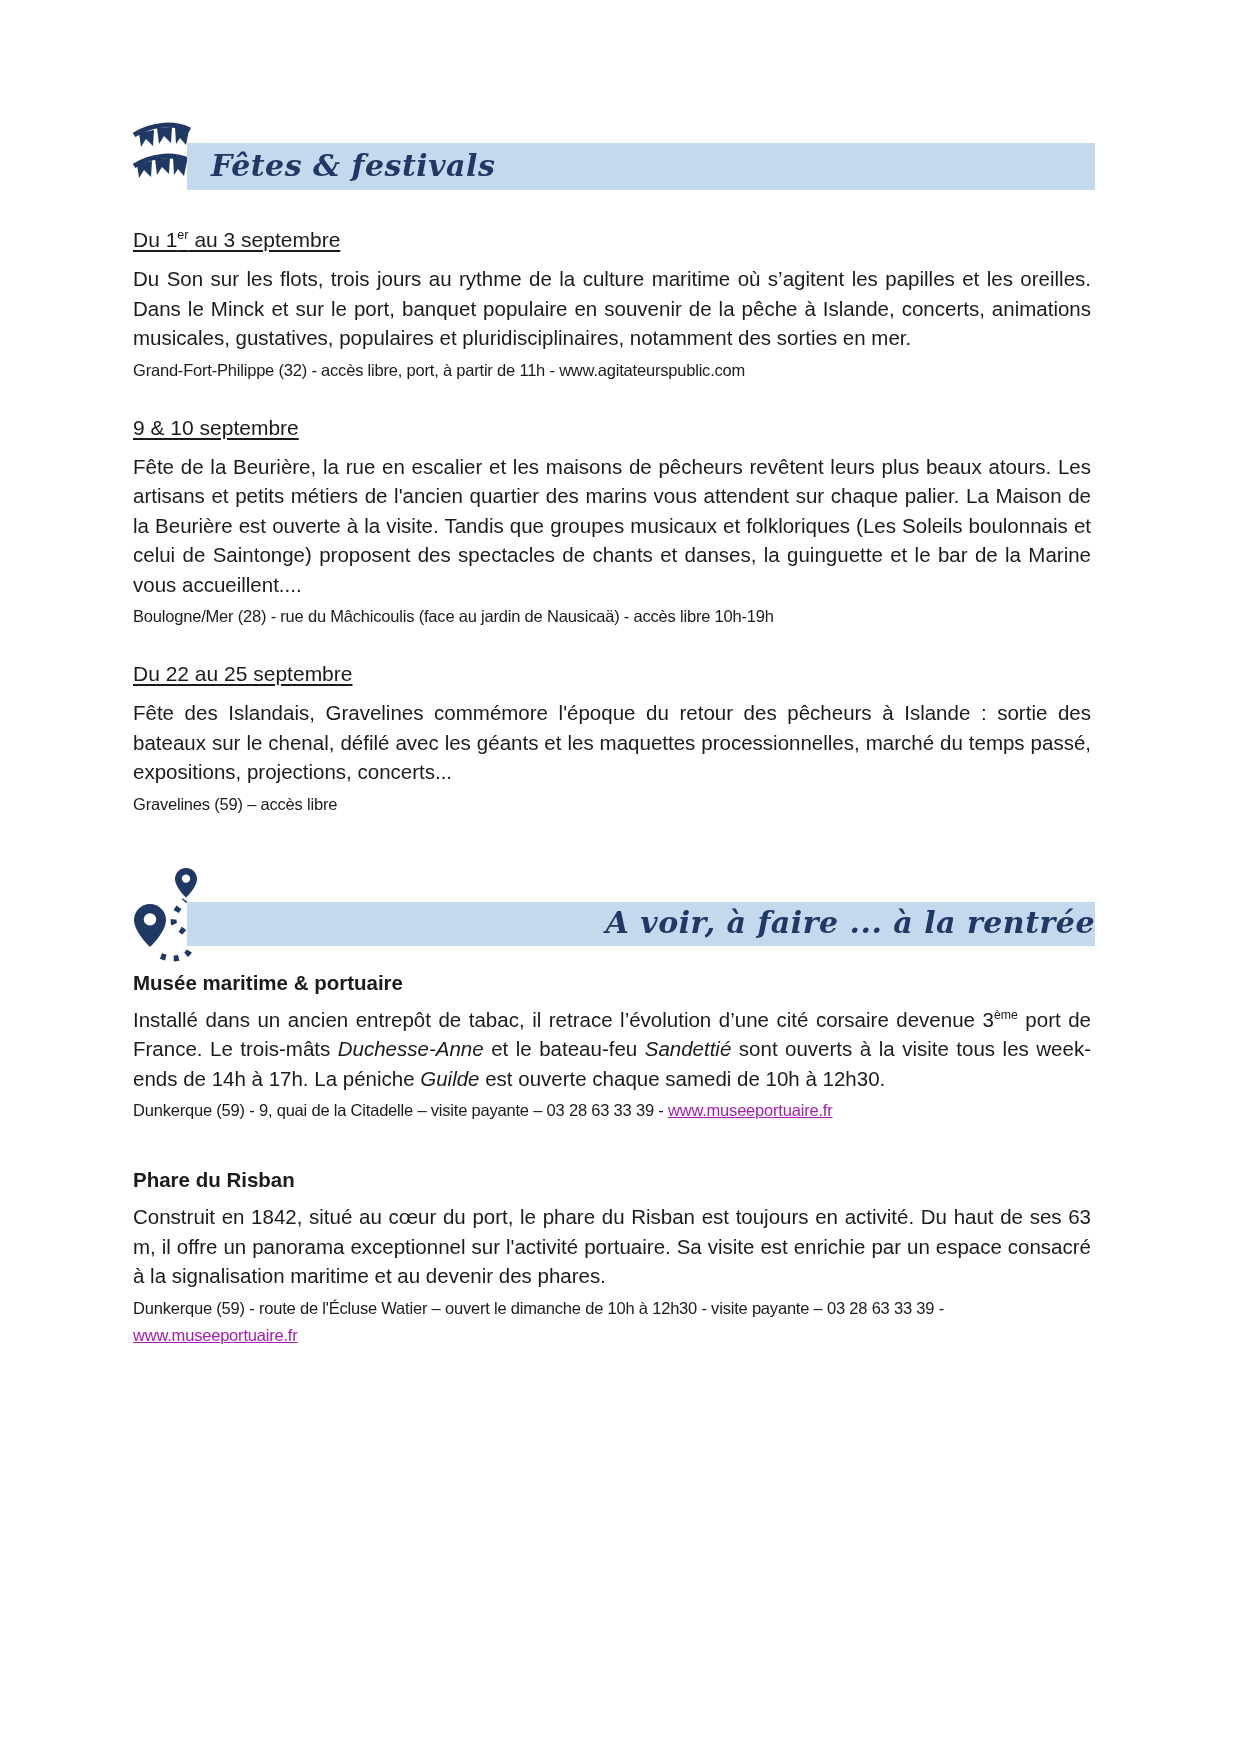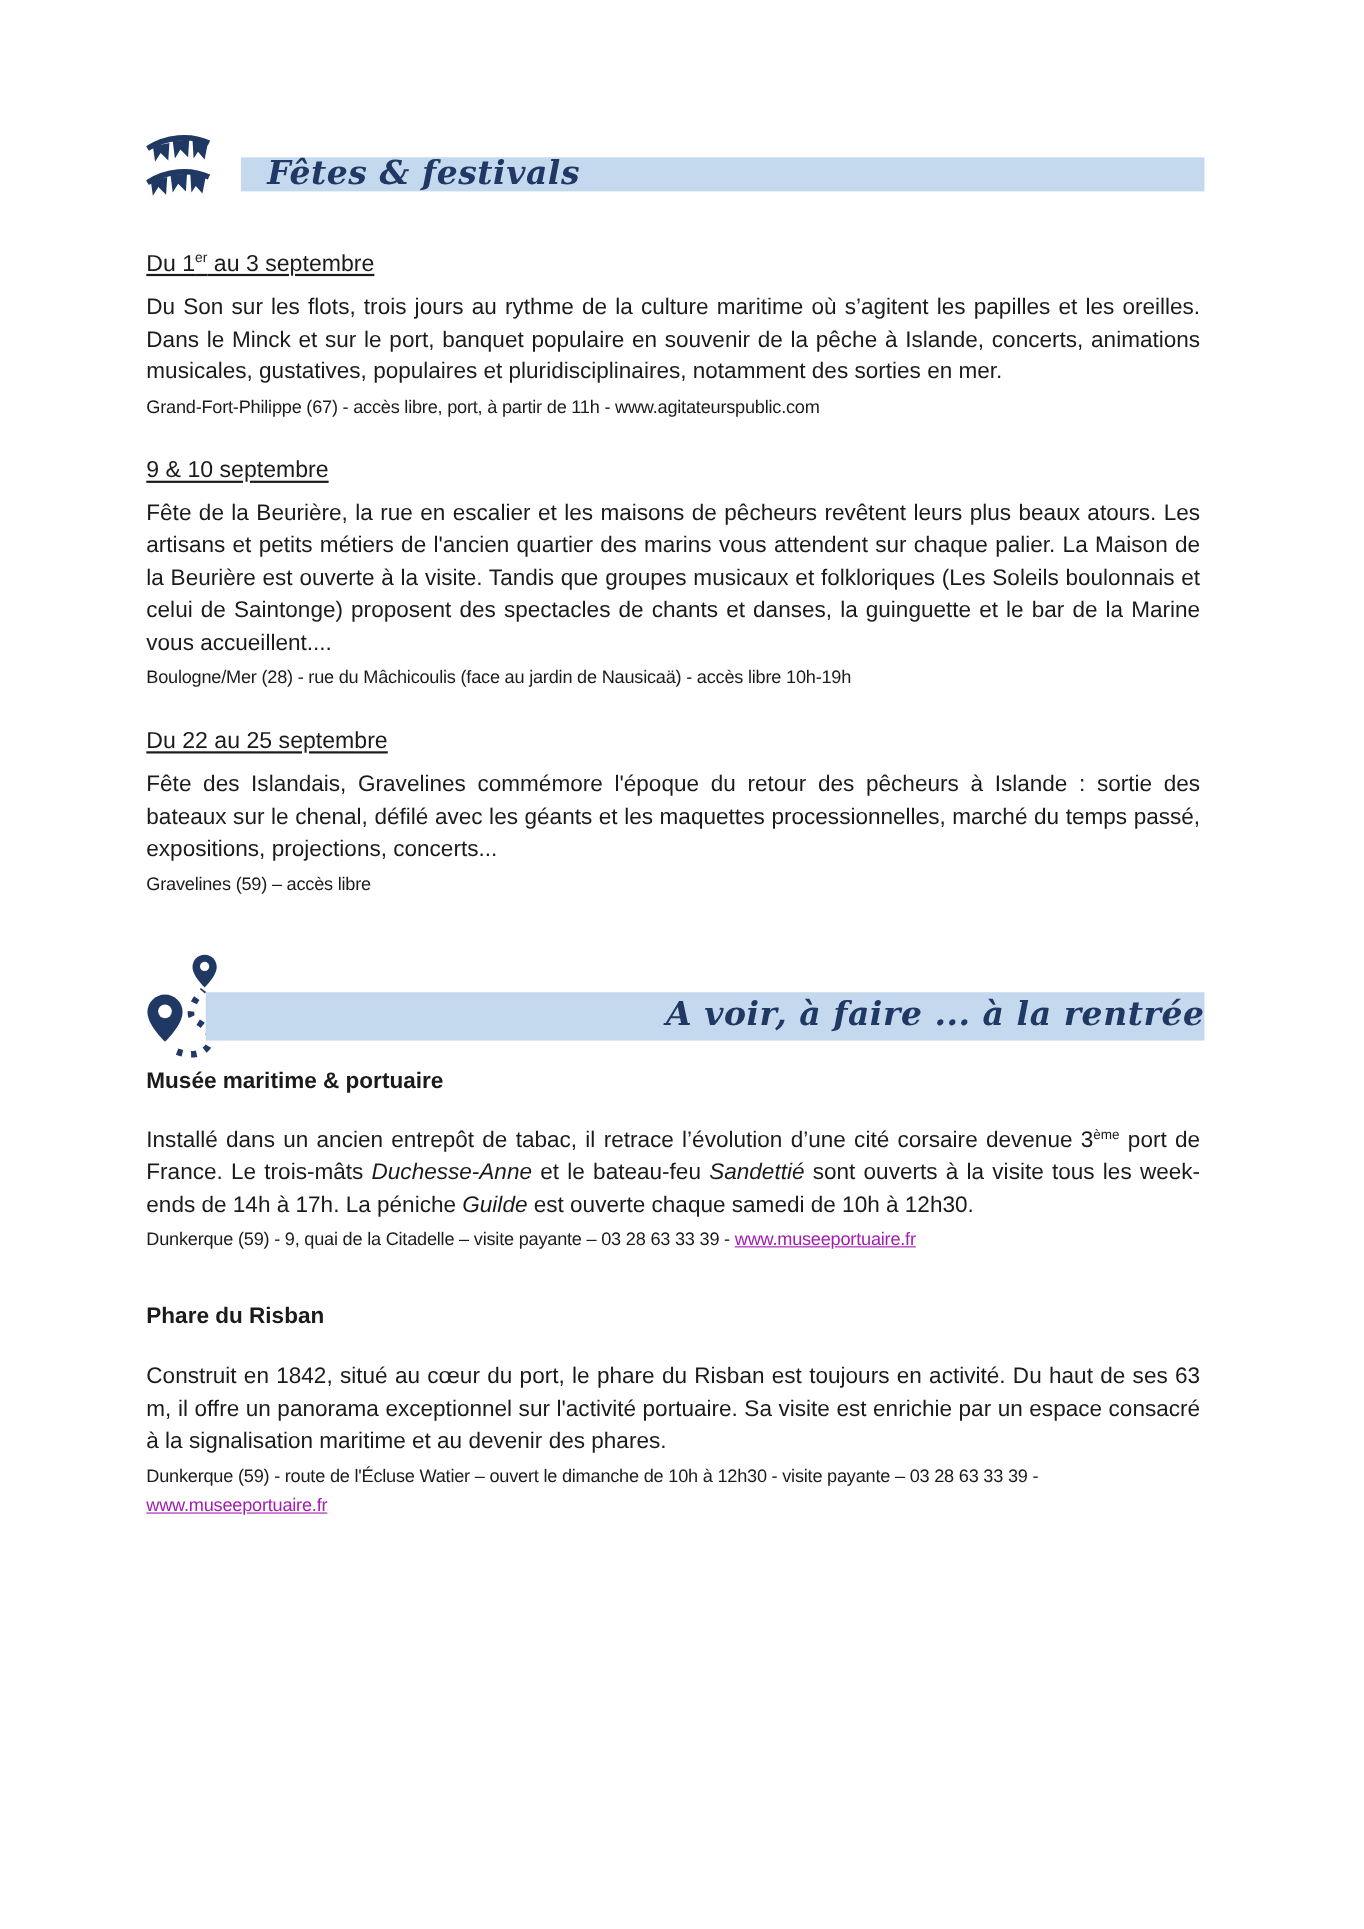--- a/index.html
+++ b/index.html
@@ -26,21 +26,21 @@
   .banner-icon { position: absolute; left: 0; top: 0; }
   .banner-strip {
     position: absolute;
     left: 54px; right: -4px;
     background: #c5d9ee;
     display: flex;
     align-items: center;
     box-sizing: border-box;
     padding-left: 24px;
   }
-  .banner-row.first  .banner-strip { top: 25px; height: 31px; margin-left: 32px; }
+  .banner-row.first  .banner-strip { top: 25px; height: 47px; }
   .banner-row.second .banner-strip { top: 36px; height: 44px; justify-content: flex-end; }
   .banner-title {
     font-family: "DejaVu Serif", serif;
     font-style: italic;
     font-weight: bold;
     font-size: 30px;
     color: #1f3864;
     letter-spacing: 0.5px;
     white-space: nowrap;
     padding-bottom: 3px;
@@ -72,21 +72,21 @@
     letter-spacing: -0.2px;
   }
   .link { color: #a21caf; cursor: pointer; }
 
   .place-title {
     margin: 5px 0 0 0;
     font-size: 20.5px;
     font-weight: bold;
   }
   #place2 .place-title { margin-top: 44px; }
-  .place .para { margin-top: 27px; }
+  .place .para { margin-top: 10px; }
   .place .para i { font-style: italic; }
 </style>
 </head>
 <body>
 
 <div class="page">
   <div class="content">
 
     <div class="banner-row first">
       <div class="banner-icon">
@@ -104,21 +104,21 @@
         </svg>
       </div>
       <div class="banner-strip">
         <span class="banner-title">Fêtes &amp; festivals</span>
       </div>
     </div>
 
     <div class="event">
       <div class="date-heading first"><span>Du 1</span><sup>er</sup><span> au 3 septembre</span></div>
       <p class="para"><span class="lead">Du Son sur les flots</span><span>, trois jours au rythme de la culture maritime où s’agitent les papilles et les oreilles. Dans le Minck et sur le port, banquet populaire en souvenir de la pêche à Islande, concerts, animations musicales, gustatives, populaires et pluridisciplinaires, notamment des sorties en mer.</span></p>
-      <p class="info">Grand-Fort-Philippe (67) - accès libre, port, à partir de 11h - www.agitateurspublic.com</p>
+      <p class="info">Grand-Fort-Philippe (32) - accès libre, port, à partir de 11h - www.agitateurspublic.com</p>
     </div>
 
     <div class="event">
       <div class="date-heading"><span>9 &amp; 10 septembre</span></div>
       <p class="para"><span class="lead">Fête de la Beurière</span><span>, la rue en escalier et les maisons de pêcheurs revêtent leurs plus beaux atours. Les artisans et petits métiers de l'ancien quartier des marins vous attendent sur chaque palier. La Maison de la Beurière est ouverte à la visite. Tandis que groupes musicaux et folkloriques (Les Soleils boulonnais et celui de Saintonge) proposent des spectacles de chants et danses, la guinguette et le bar de la Marine vous accueillent....</span></p>
       <p class="info">Boulogne/Mer (28) - rue du Mâchicoulis (face au jardin de Nausicaä) - accès libre 10h-19h</p>
     </div>
 
     <div class="event">
       <div class="date-heading"><span>Du 22 au 25 septembre</span></div>

